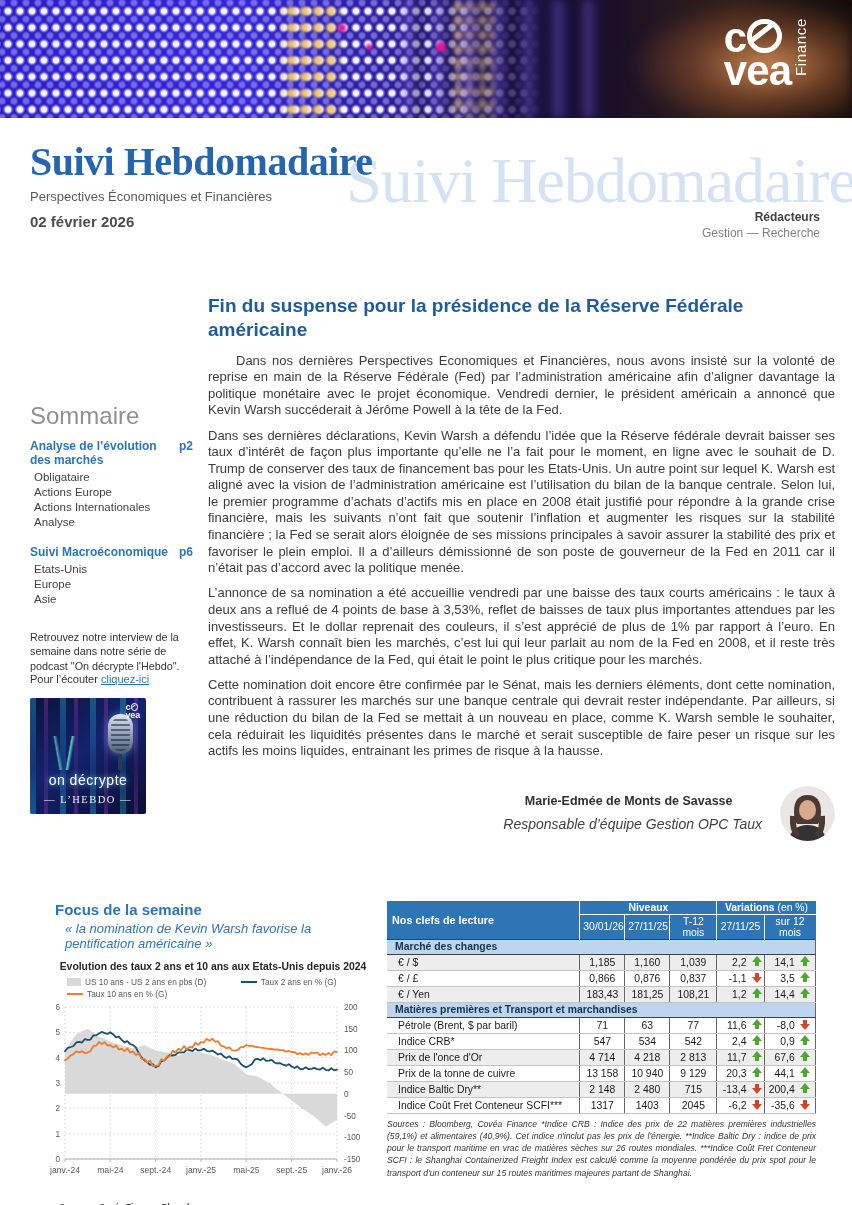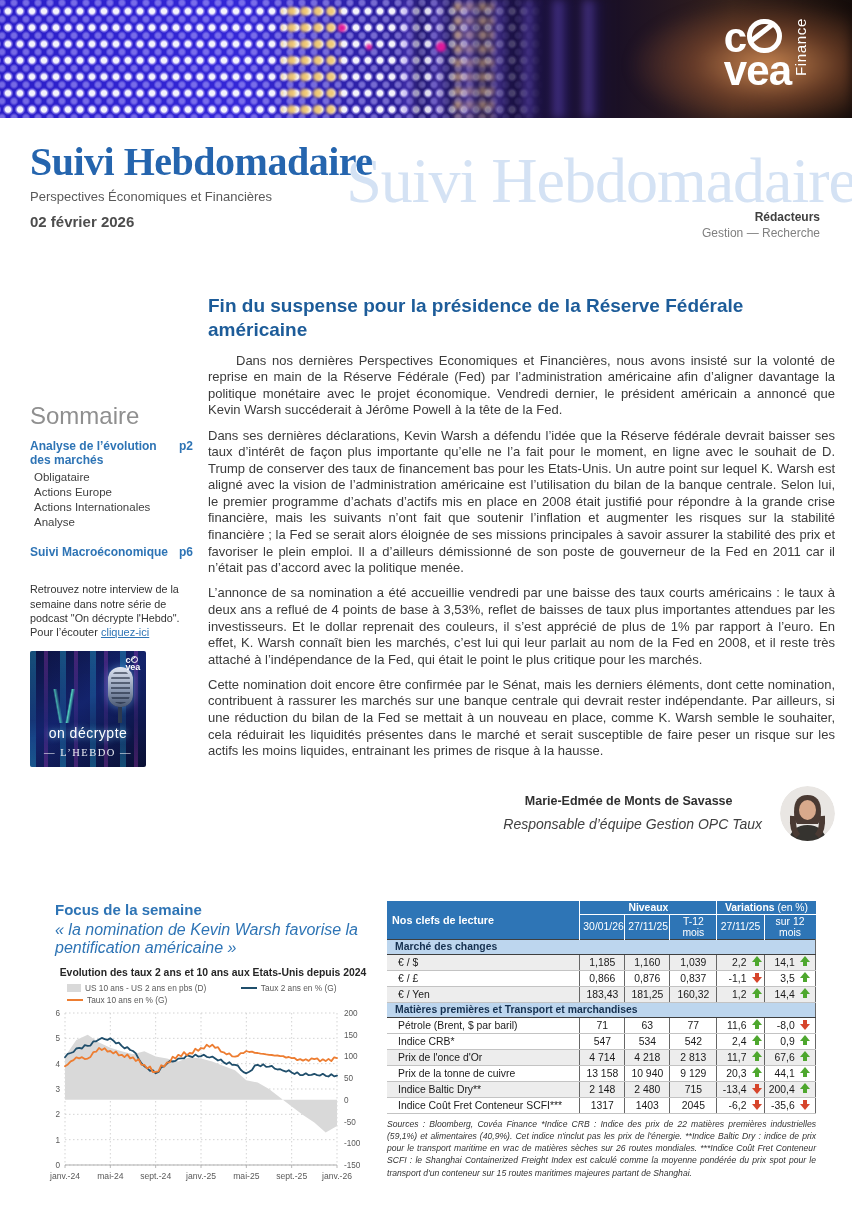--- a/index.html
+++ b/index.html
@@ -94,21 +94,21 @@
   .author{display:flex;justify-content:flex-end;align-items:center;margin-top:26px;}
   .author-txt{text-align:center;margin-right:18px;}
   .author-name{font-size:12.5px;font-weight:700;color:#303030;}
   .author-role{font-size:14px;font-style:italic;color:#404040;margin-top:8px;padding-left:8px;}
   .avatar{width:55px;height:55px;border-radius:50%;overflow:hidden;flex:0 0 55px;}
 
   
   .focus-row{display:flex;margin:60px 36px 0 45px;}
   .focus-left{flex:0 0 336px;}
   .focus-head{font-size:15px;font-weight:700;color:#2e74b5;margin-left:10px;}
-  .focus-quote{font-size:16px;font-style:italic;color:#2e74b5;margin:3px 0 10px 10px;}
+  .focus-quote{font-size:13px;font-style:italic;color:#2e74b5;margin:3px 0 10px 20px;}
   .chart-title{font-size:10.4px;font-weight:700;color:#262626;text-align:center;margin-bottom:5px;}
   .legend{display:grid;grid-template-columns:auto auto;column-gap:14px;row-gap:2px;
           font-size:8.3px;color:#595959;margin-left:22px;width:290px;}
   .legend .li{display:flex;align-items:center;white-space:nowrap;}
   .sw{display:inline-block;margin-right:4px;}
   .sw-area{width:14px;height:8px;background:#d9d9d9;}
   .sw-line{width:16px;height:2.5px;}
   .chart-sources{font-size:8.2px;font-weight:700;font-style:italic;color:#404040;margin:4px 0 0 14px;}
 
   .focus-right{flex:1;margin-left:6px;}
@@ -187,20 +187,25 @@
               <div class="toc-item">Obligataire</div>
               <div class="toc-item">Actions Europe</div>
               <div class="toc-item">Actions Internationales</div>
               <div class="toc-item">Analyse</div>
             </div>
           </div>
           <div class="toc-group">
             <div class="toc-title">
               <span class="tt">Suivi Macroéconomique</span>
               <span class="pg">p6</span>
+            </div>
+            <div class="toc-items">
+              <div class="toc-item">Etats-Unis</div>
+              <div class="toc-item">Europe</div>
+              <div class="toc-item">Asie</div>
             </div>
           </div>
         </div>
       <div class="podcast-text">Retrouvez notre interview de la semaine dans notre série de podcast  "On décrypte l'Hebdo".</div>
       <div class="podcast-listen">
         <span>Pour l’écouter </span><a>cliquez-ici</a>
       </div>
       <div class="podcast-art">
         <div class="pa-bars"></div>
         <div class="pa-line"></div>
@@ -353,21 +358,21 @@
               <td>0,866</td>
               <td>0,876</td>
               <td>0,837</td>
               <td class="varc"><span class="vv">-1,1</span><span class="arr down"></span></td>
               <td class="varc"><span class="vv">3,5</span><span class="arr up"></span></td>
             </tr>
             <tr class="shaded">
               <td class="lbl">€ / Yen</td>
               <td>183,43</td>
               <td>181,25</td>
-              <td>160,32</td>
+              <td>108,21</td>
               <td class="varc"><span class="vv">1,2</span><span class="arr up"></span></td>
               <td class="varc"><span class="vv">14,4</span><span class="arr up"></span></td>
             </tr>
             <tr class="section">
               <td colspan="6">Matières premières et Transport et marchandises</td>
             </tr>
             <tr>
               <td class="lbl">Pétrole (Brent, $ par baril)</td>
               <td>71</td>
               <td>63</td>

